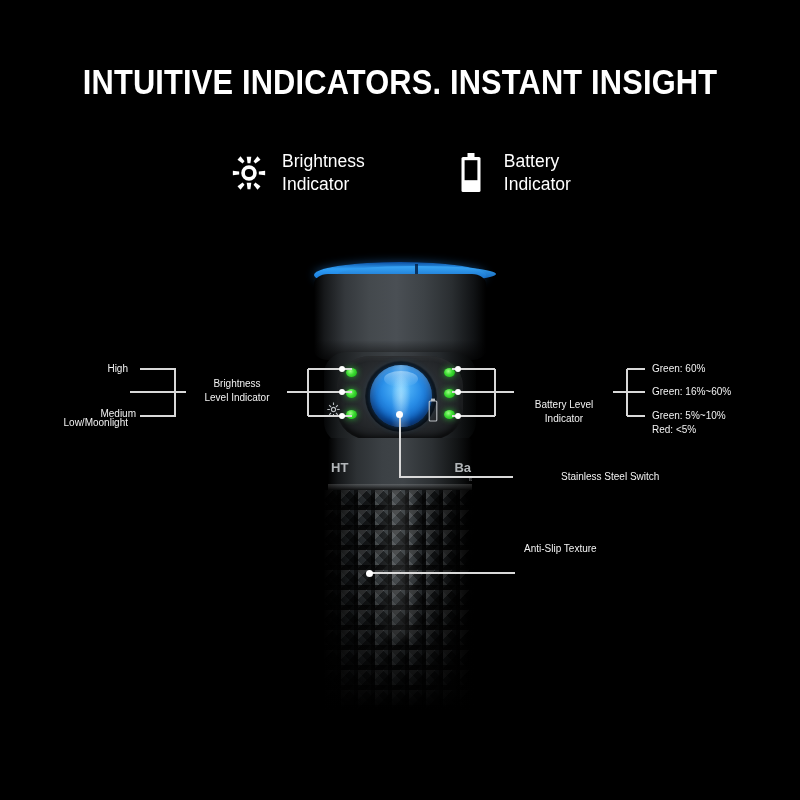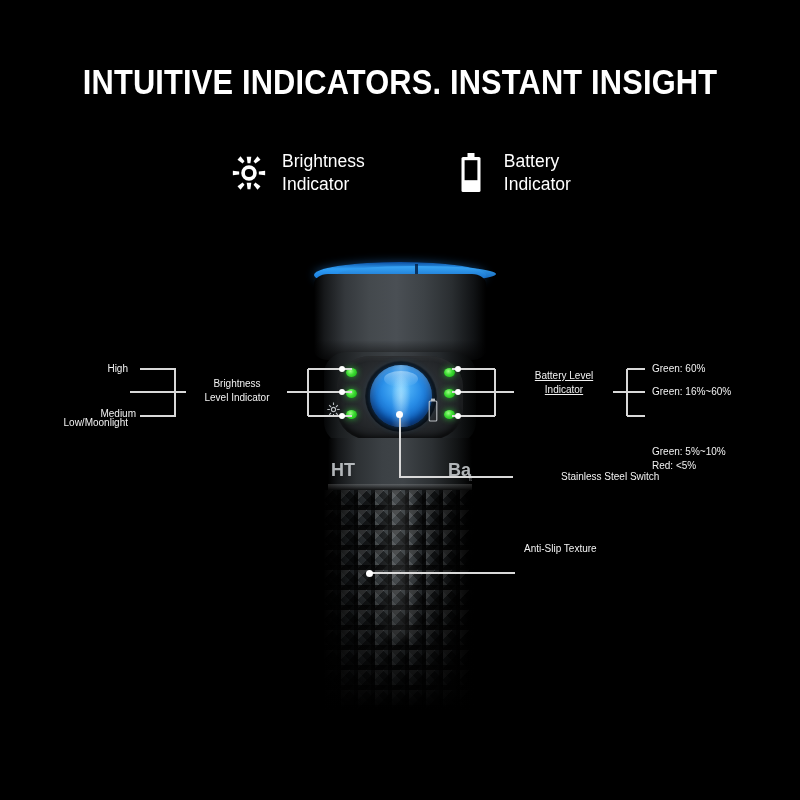--- a/index.html
+++ b/index.html
@@ -258,21 +258,21 @@
     top: 222px;
     width: 144px;
     height: 7px;
     background: linear-gradient(180deg, rgba(255,255,255,0.16), rgba(0,0,0,0.9));
   }
   .brand {
     position: absolute;
     top: 198px;
     font-family: "Liberation Sans", sans-serif;
     font-weight: bold;
-    font-size: 18px;
+    font-size: 13px;
     color: #c9cdd0;
     opacity: 0.88;
   }
   .brand-l { left: 34px; }
   .brand-r { right: 32px; margin-left: 44px; }
   .brand-sub {
     position: absolute;
     right: 31px;
     top: 214px;
     font-size: 6px;
@@ -499,28 +499,28 @@
 
   <div class="callout r" style="left:0px; top:362px; width:128px;">High</div>
   <div class="callout r" style="left:0px; top:407px; width:128px;margin-left:8px;">Medium</div>
   <div class="callout r" style="left:0px; top:416px; width:128px;">Low/Moonlight</div>
 
   <div class="callout c" style="left:185px; top:377px; width:104px;">
     <div>Brightness</div>
     <div>Level Indicator</div>
   </div>
 
-  <div class="callout c" style="left:512px; top:369px; width:104px;text-decoration:underline;">
+  <div class="callout c" style="left:512px; top:398px; width:104px;">
     <div>Battery Level</div>
     <div>Indicator</div>
   </div>
 
   <div class="callout l" style="left:652px; top:362px;">Green:  60%</div>
   <div class="callout l" style="left:652px; top:385px;">Green: 16%~60%</div>
-  <div class="callout l" style="left:652px; top:409px;margin-top:36px;">
+  <div class="callout l" style="left:652px; top:409px;">
     <div>Green: 5%~10%</div>
     <div>Red: &lt;5%</div>
   </div>
 
   <div class="callout l" style="left:521px; top:470px;margin-left:40px;">Stainless Steel Switch</div>
 
   <div class="callout l" style="left:524px; top:542px;">Anti-Slip Texture</div>
 
 </div>
 

